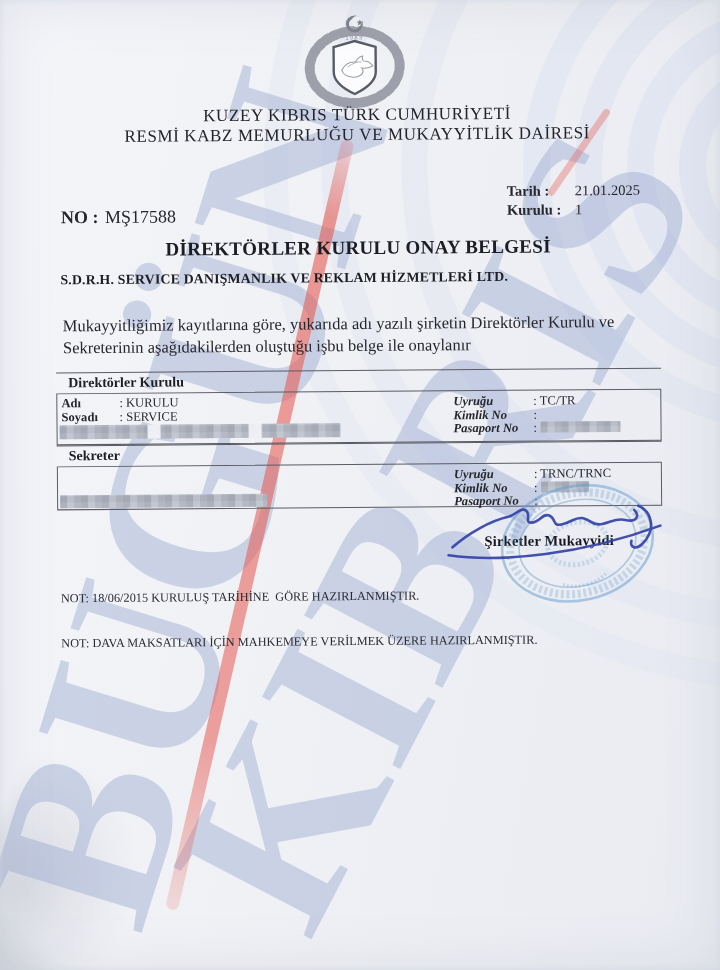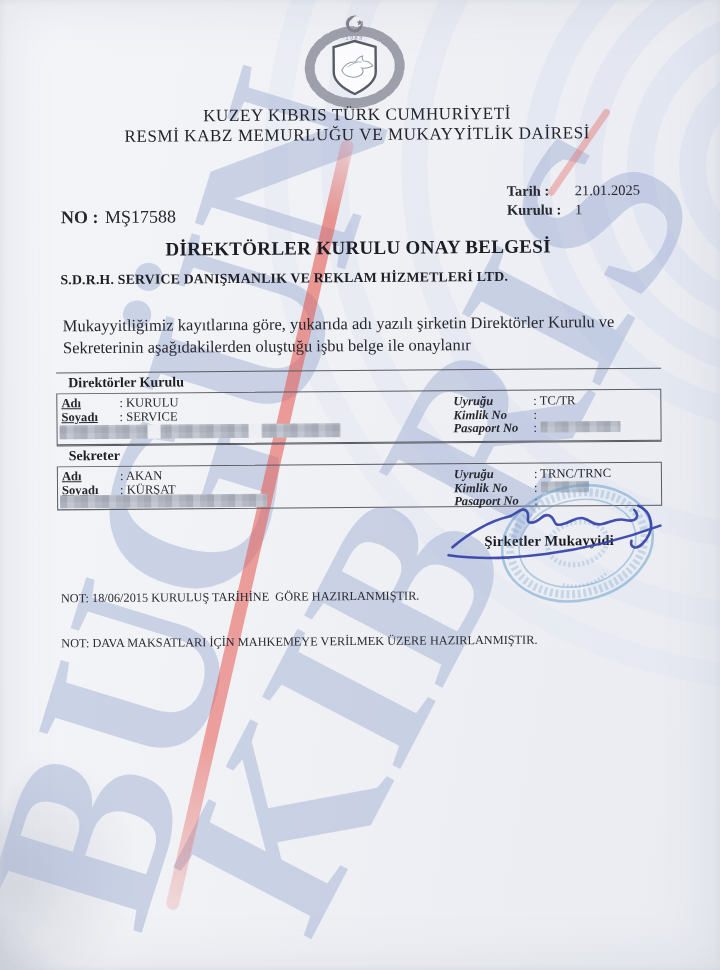--- a/index.html
+++ b/index.html
@@ -39,21 +39,21 @@
   .title{left:0;right:0;top:237px;text-align:center;font-weight:bold;font-size:19px;letter-spacing:.3px;color:#1d1e25;}
   .company{left:62px;top:270px;font-weight:bold;font-size:13.8px;letter-spacing:.2px;color:#1d1e25;}
   .bodytext{left:64px;top:313px;width:612px;font-size:16.5px;line-height:1.33;color:#26272e;}
   .sec{left:57px;width:605px;}
   .sec1{top:370px;} .sec2{top:443px;}
   .sec-head{border-top:1px solid #5a5b63;padding:2px 0 2px 12px;font-weight:bold;font-size:14px;color:#1e1f26;}
   .sec-box{border:1px solid #5a5b63;position:relative;font-size:12.6px;line-height:13.5px;}
   .sec1 .sec-box{height:50px;} .sec2 .sec-box{height:42px;}
   .col-l{position:absolute;left:4px;top:3px;}
   .col-r{position:absolute;left:396px;top:4px;}
-  .col-l .lbl{display:inline-block;width:58px;font-weight:bold;text-decoration:underline;}
+  .col-l .lbl{display:inline-block;width:58px;font-weight:bold;}
   .col-r .lbl{display:inline-block;width:80px;font-weight:bold;font-style:italic;}
   .redact{background:
       repeating-linear-gradient(90deg,rgba(150,156,168,.55) 0 7px,rgba(190,195,205,.55) 7px 14px,rgba(165,170,182,.55) 14px 21px),
       repeating-linear-gradient(0deg,#c8ccd6 0 6px,#b4b9c4 6px 12px);
       filter:blur(.5px);border-radius:1px;}
   .redact-line1{position:absolute;left:2px;top:31px;width:281px;height:14px;
       -webkit-mask:none;}
   .redact-line1::after{content:"";position:absolute;inset:0;
       background:repeating-linear-gradient(90deg,transparent 0 88px,rgba(240,242,246,.95) 88px 101px);}
   .redact-line2{position:absolute;left:2px;top:28px;width:207px;height:13px;}
@@ -135,24 +135,20 @@
           <div><span class="lbl">Uyruğu</span><span>: TC/TR</span></div>
           <div><span class="lbl">Kimlik No</span><span>:</span></div>
           <div><span class="lbl">Pasaport No</span><span>:</span><span class="redact redact-inline w80"></span></div>
         </div>
       </div>
     </div>
 
     <div class="abs sec sec2">
       <div class="sec-head">Sekreter</div>
       <div class="sec-box">
-        <div class="col-l">
-          <div><span class="lbl">Adı</span><span>: AKAN</span></div>
-          <div><span class="lbl">Soyadı</span><span>: KÜRŞAT</span></div>
-        </div>
         <div class="redact redact-line2"></div>
         <div class="col-r">
           <div><span class="lbl">Uyruğu</span><span>: TRNC/TRNC</span></div>
           <div><span class="lbl">Kimlik No</span><span>:</span><span class="redact redact-inline w48"></span></div>
           <div><span class="lbl">Pasaport No</span><span>:</span></div>
         </div>
       </div>
     </div>
 
     <div class="abs sig-title">Şirketler Mukayyidi</div>

